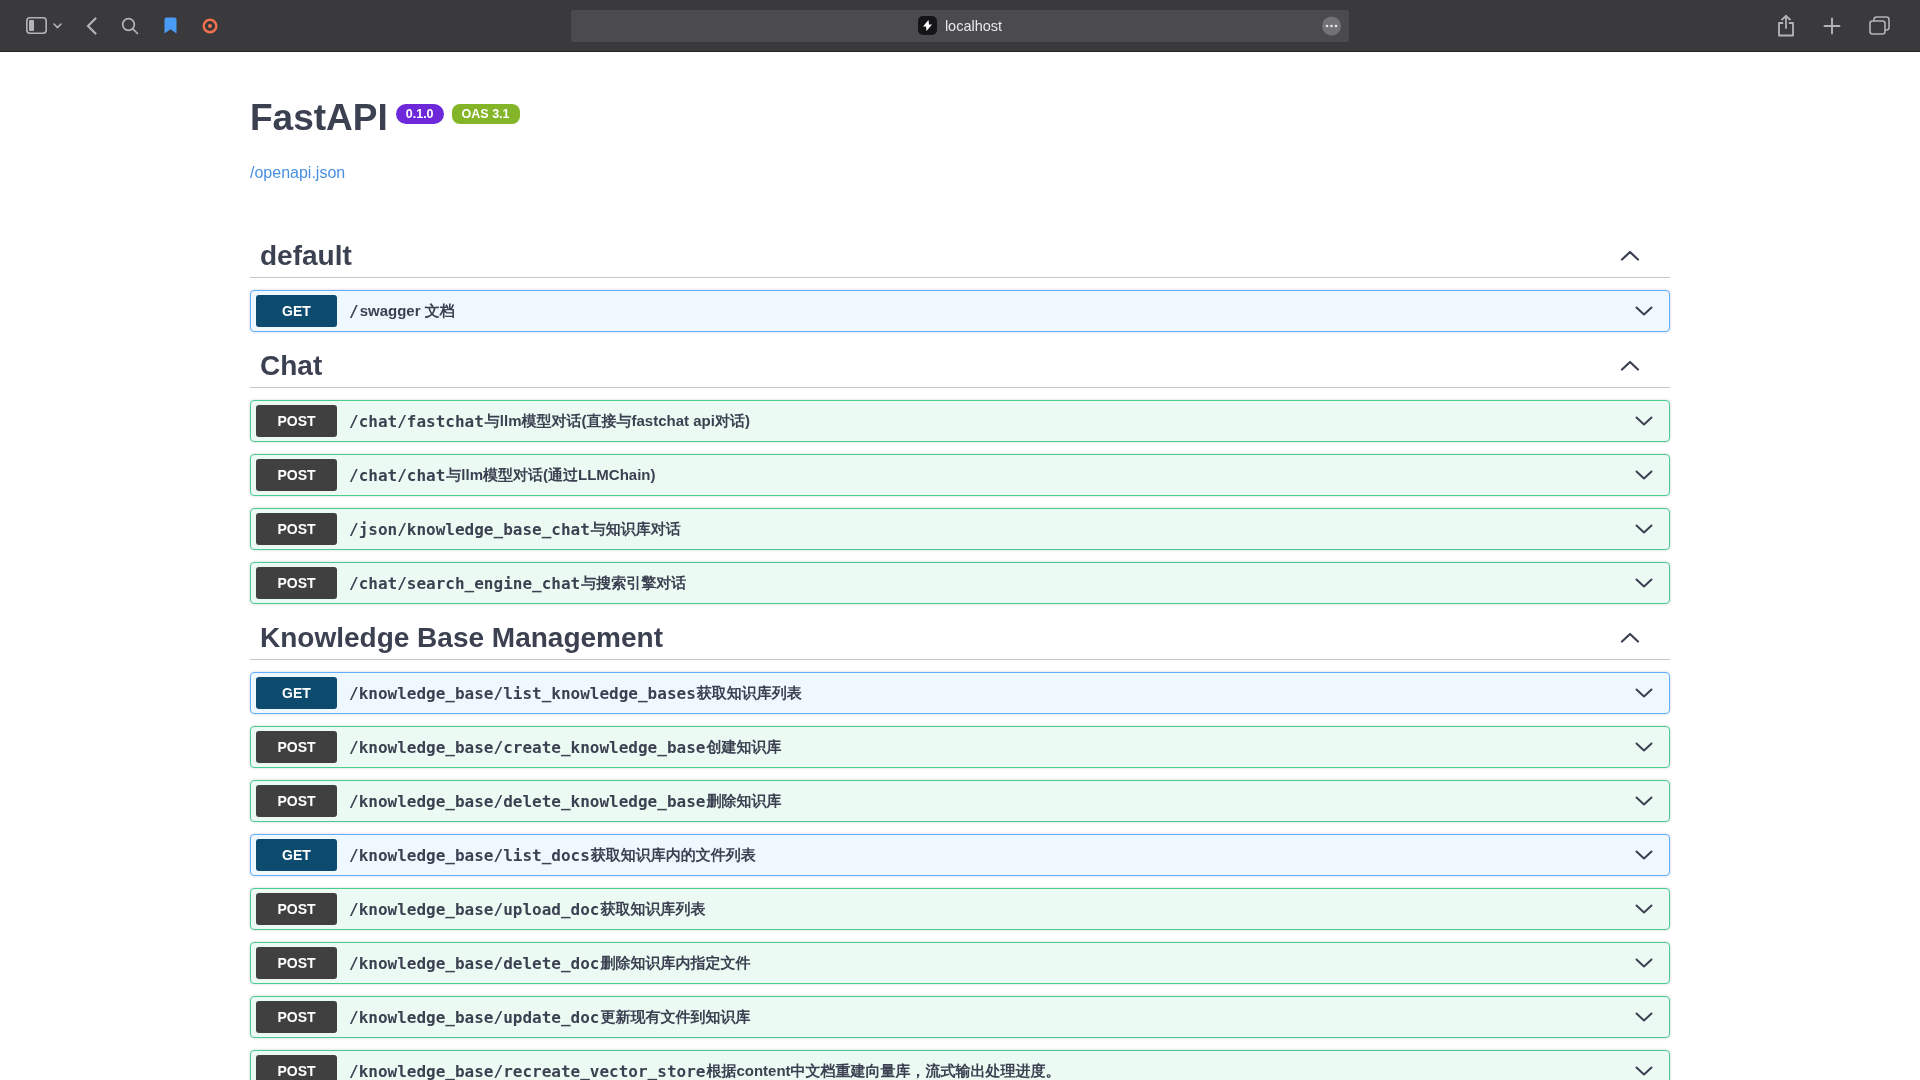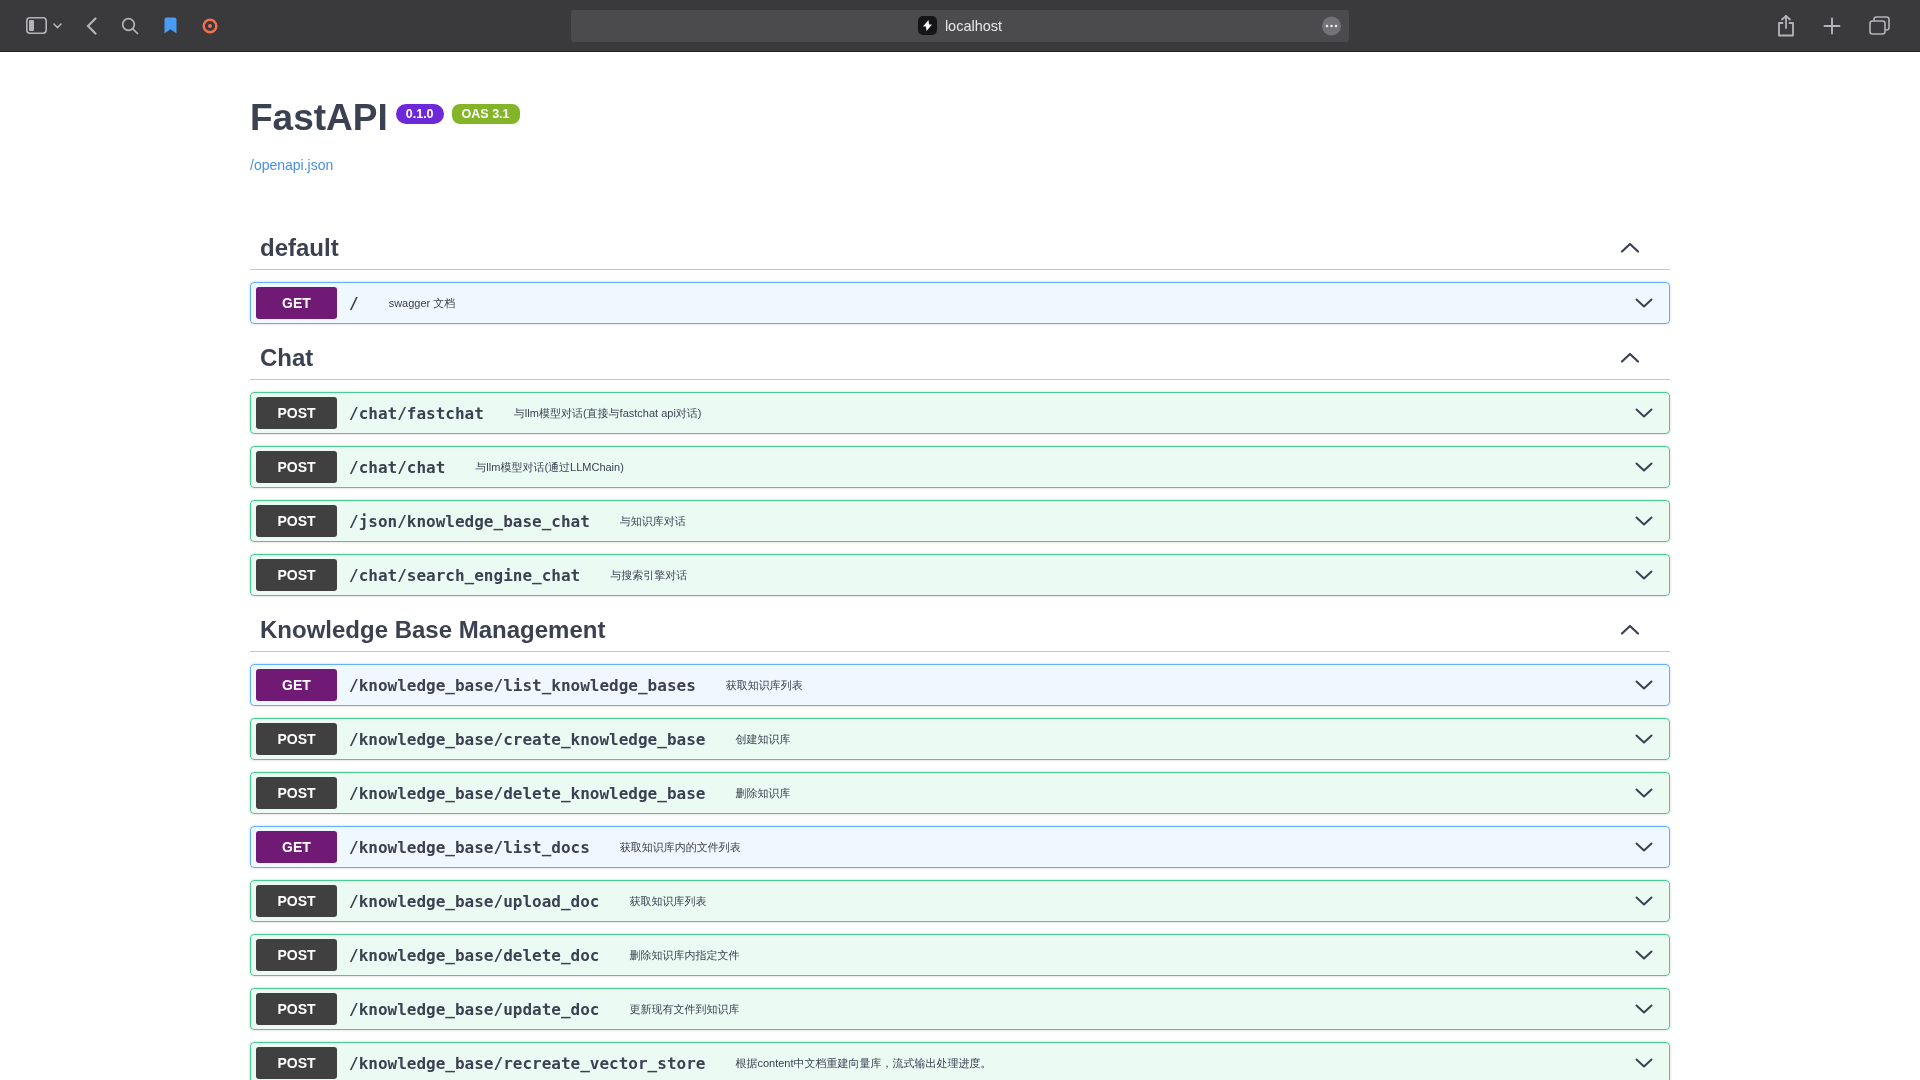--- a/index.html
+++ b/index.html
@@ -25,40 +25,40 @@
 
   
   .page { width:1920px; height:1028px; background:#fff; overflow:hidden; }
   .wrapper { width:1420px; margin:0 auto; padding-top:44px; }
   .title-row { display:flex; align-items:flex-start; gap:8px; }
   .api-title { font-size:37px; line-height:44px; font-weight:bold; color:#3b4151; }
   .badges { display:flex; gap:8px; margin-top:8px; }
   .badge { font-size:12.5px; font-weight:bold; color:#fff; padding:3px 10px; border-radius:20px; }
   .badge-version { background:#6d28d9; }
   .badge-oas { background:#84b528;border-radius:8px; }
-  .spec-link { margin-top:17px; font-size:14px; color:#4990e2; text-decoration:none; display:inline-block; }
+  .spec-link { margin-top:24px; font-size:16px; color:#4990e2; text-decoration:none; display:inline-block; }
 
   .sections { margin-top:52px; }
   .api-section { margin-bottom:10px; }
   .section-header { display:flex; align-items:center; justify-content:space-between;
     height:44px; padding:0 30px 0 10px; border-bottom:1px solid rgba(59,65,81,.3);
     margin-bottom:12px; cursor:pointer; }
-  .section-title { font-size:24px; font-weight:bold; color:#3b4151; }
+  .section-title { font-size:28px; font-weight:bold; color:#3b4151; }
 
   .opblock { display:flex; align-items:center; height:42px; border-radius:4px;
     margin-bottom:12px; box-shadow:0 0 3px rgba(0,0,0,.19); border:1px solid transparent; cursor:pointer; }
   .opblock.get  { border-color:#61affe; background:rgba(97,175,254,.1); }
   .opblock.post { border-color:#49cc90; background:rgba(73,204,144,.1); }
   .method-badge { min-width:81px; text-align:center; padding:8px 0; border-radius:3px;
     margin-left:5px; color:#fff; font-weight:bold; font-size:14px; }
-  .opblock.get  .method-badge { background:#701a75; }
+  .opblock.get  .method-badge { background:#0c4a6e; }
   .opblock.post .method-badge { background:#404040; }
   .path { margin-left:12px; font-family:"DejaVu Sans Mono", monospace; font-weight:bold;
     font-size:16px; color:#3b4151; white-space:nowrap; }
-  .desc { margin-left:30px; font-size:11px; color:#3b4151; white-space:nowrap; }
+  .desc { margin-left:1px; font-size:15px; color:#3b4151; white-space:nowrap;font-weight:bold; }
   .row-chevron { margin-left:auto; margin-right:16px; display:flex; }
   .chevron-up-wrap { display:flex; }
 </style>
 </head>
 <body>
 
 <div class="toolbar">
   <div class="tb-group tb-left">
     <span class="sidebar-cluster">
       <button class="tb-btn">

